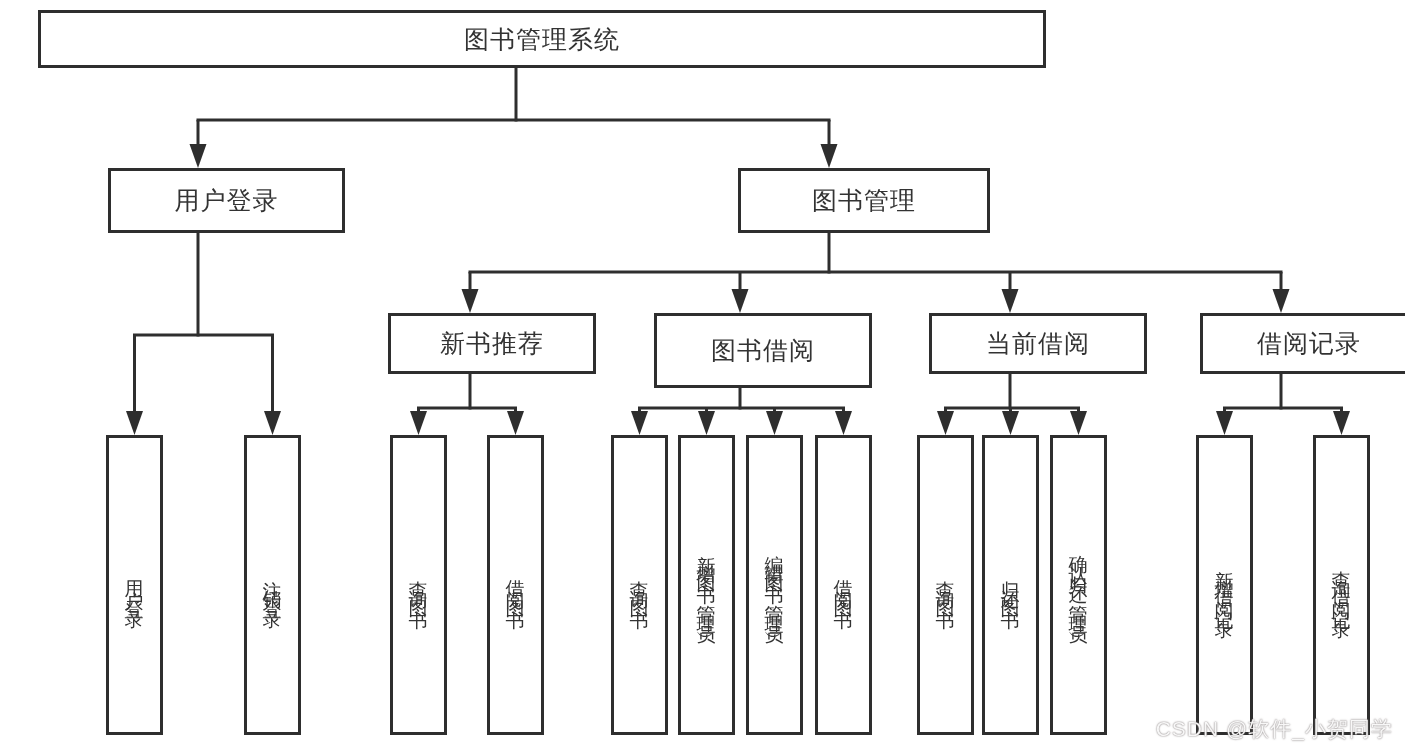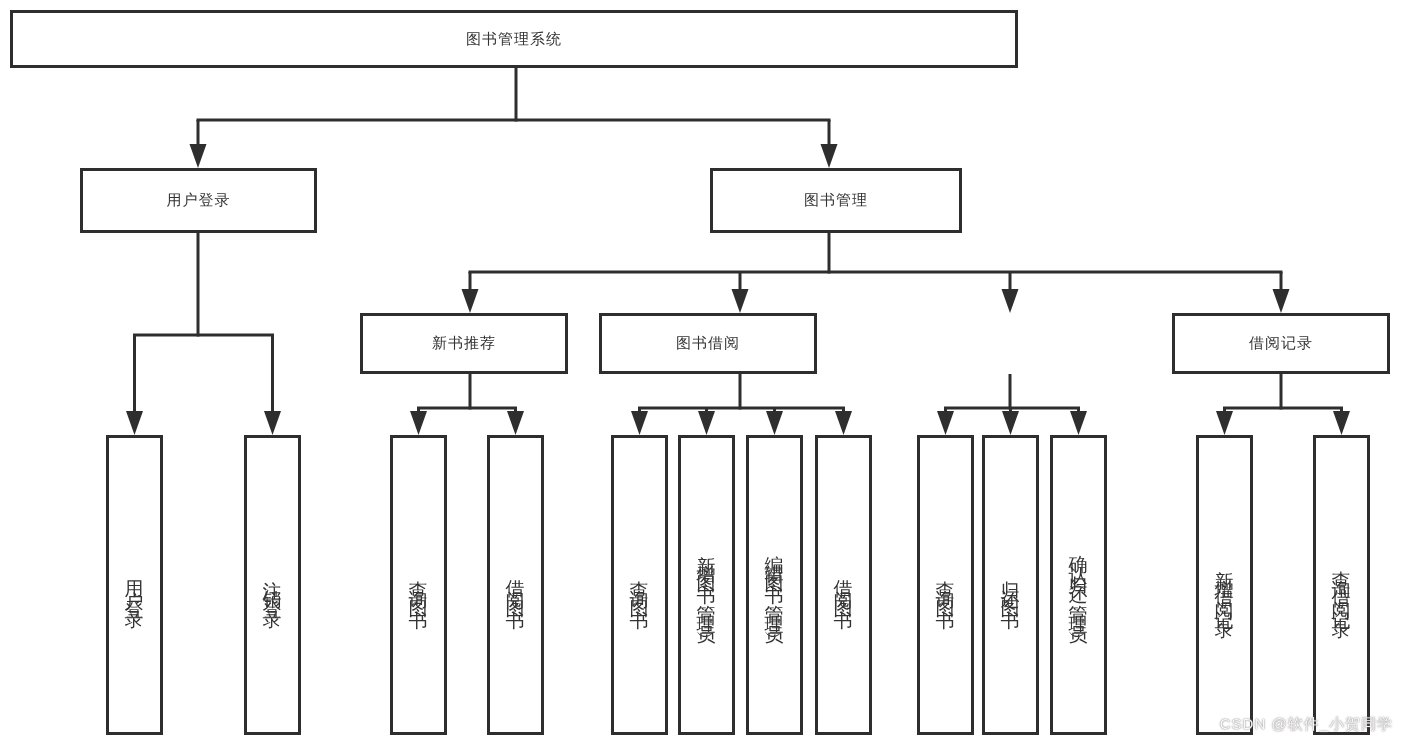--- a/index.html
+++ b/index.html
@@ -6,29 +6,29 @@
   .canvas{
     position:relative;width:1405px;height:747px;background:#ffffff;overflow:hidden;
     font-family:"Liberation Sans","DejaVu Sans",sans-serif;color:#333333;
   }
   .wires{position:absolute;left:0;top:0;z-index:1;}
   .node{
     position:absolute;box-sizing:border-box;background:#ffffff;
     border:3px solid #2e2e2e;display:flex;align-items:center;justify-content:center;
     z-index:2;
   }
-  .hnode{font-size:15px;letter-spacing:1px;}
+  .hnode{font-size:25px;letter-spacing:1px;margin-left:28px;}
   .vnode{width:57px;top:435px;height:300px;}
   .vnode .vtext{
     writing-mode:vertical-rl;text-orientation:mixed;
     font-size:19px;line-height:1;letter-spacing:10px;white-space:nowrap;
   }
   .watermark{
     position:absolute;top:715px;right:12px;z-index:5;
-    font-size:15px;letter-spacing:1px;
+    font-size:21px;letter-spacing:1px;
     color:rgba(255,255,255,0.93);
     text-shadow:0 0 2px rgba(125,118,118,0.85),0 0 1px rgba(125,118,118,0.7);
   }
 </style>
 </head>
 <body>
 
 <div class="canvas">
 
   <svg class="wires" width="1405" height="747" viewBox="0 0 1405 747" stroke="#2e2e2e" stroke-width="3" fill="#2e2e2e">
@@ -106,21 +106,22 @@
       <polygon points="1333,411 1350,411 1341.5,435" stroke="none"></polygon>
     </g>
   </svg>
 
   <div class="node hnode" style="left:10px;top:10px;width:1008px;height:58px;">图书管理系统</div>
 
   <div class="node hnode" style="left:80px;top:168px;width:237px;height:65px;">用户登录</div>
   <div class="node hnode" style="left:710px;top:168px;width:252px;height:65px;">图书管理</div>
 
   <div class="node hnode" style="left:360px;top:313px;width:208px;height:61px;">新书推荐</div>
-  <div class="node hnode" style="left:599px;top:313px;width:218px;height:61px;">图书借阅</div>
+  <div class="node hnode" style="left:626px;top:313px;width:218px;height:75px;">图书借阅</div>
+  <div class="node hnode" style="left:901px;top:313px;width:218px;height:61px;">当前借阅</div>
   <div class="node hnode" style="left:1172px;top:313px;width:218px;height:61px;">借阅记录</div>
 
   <div class="node vnode" style="left:106px;">
     <span class="vtext">用户登录</span>
   </div>
   <div class="node vnode" style="left:244px;">
     <span class="vtext">注销登录</span>
   </div>
 
   <div class="node vnode" style="left:390px;">

